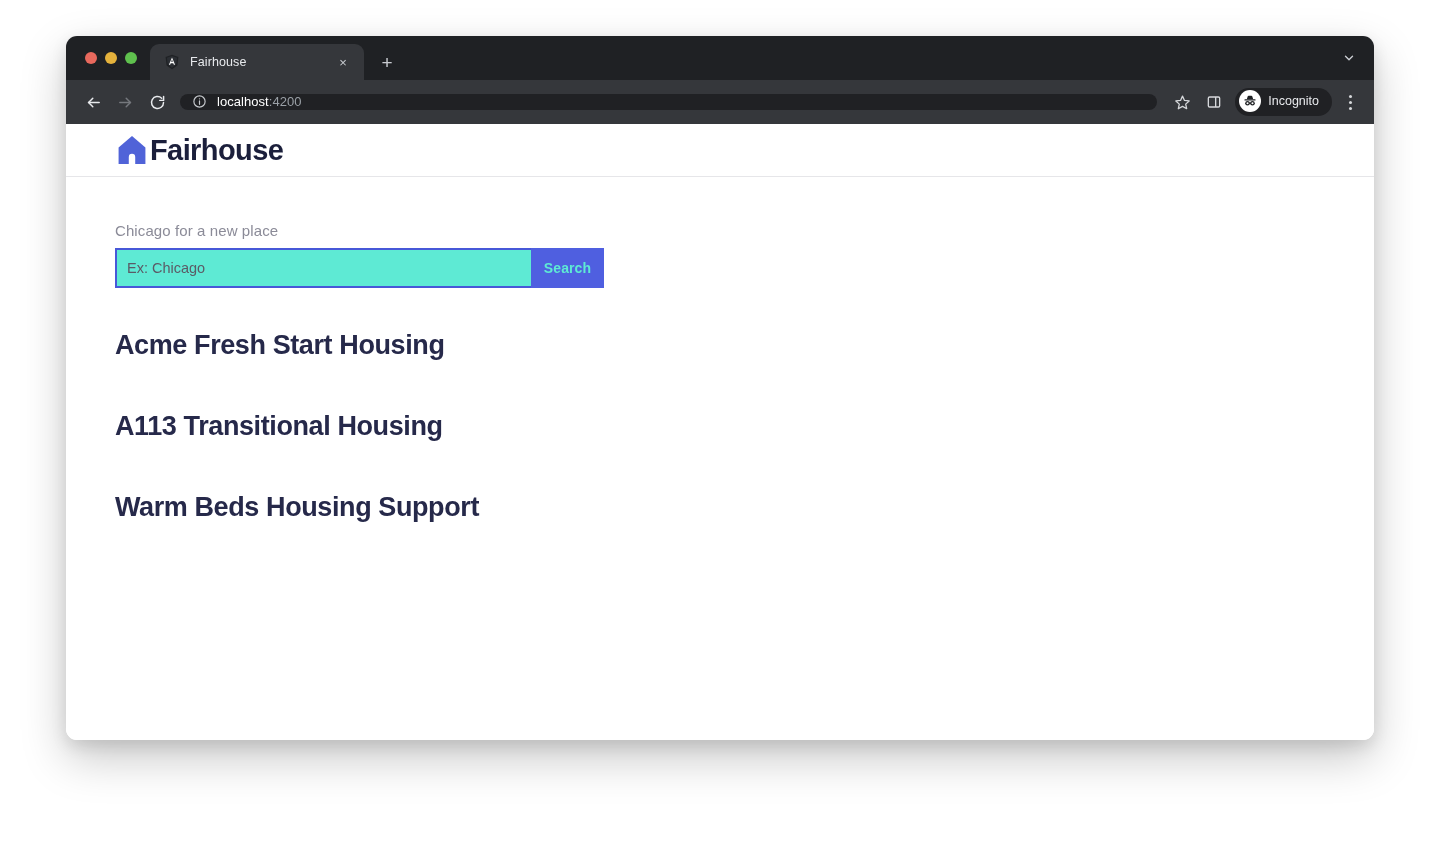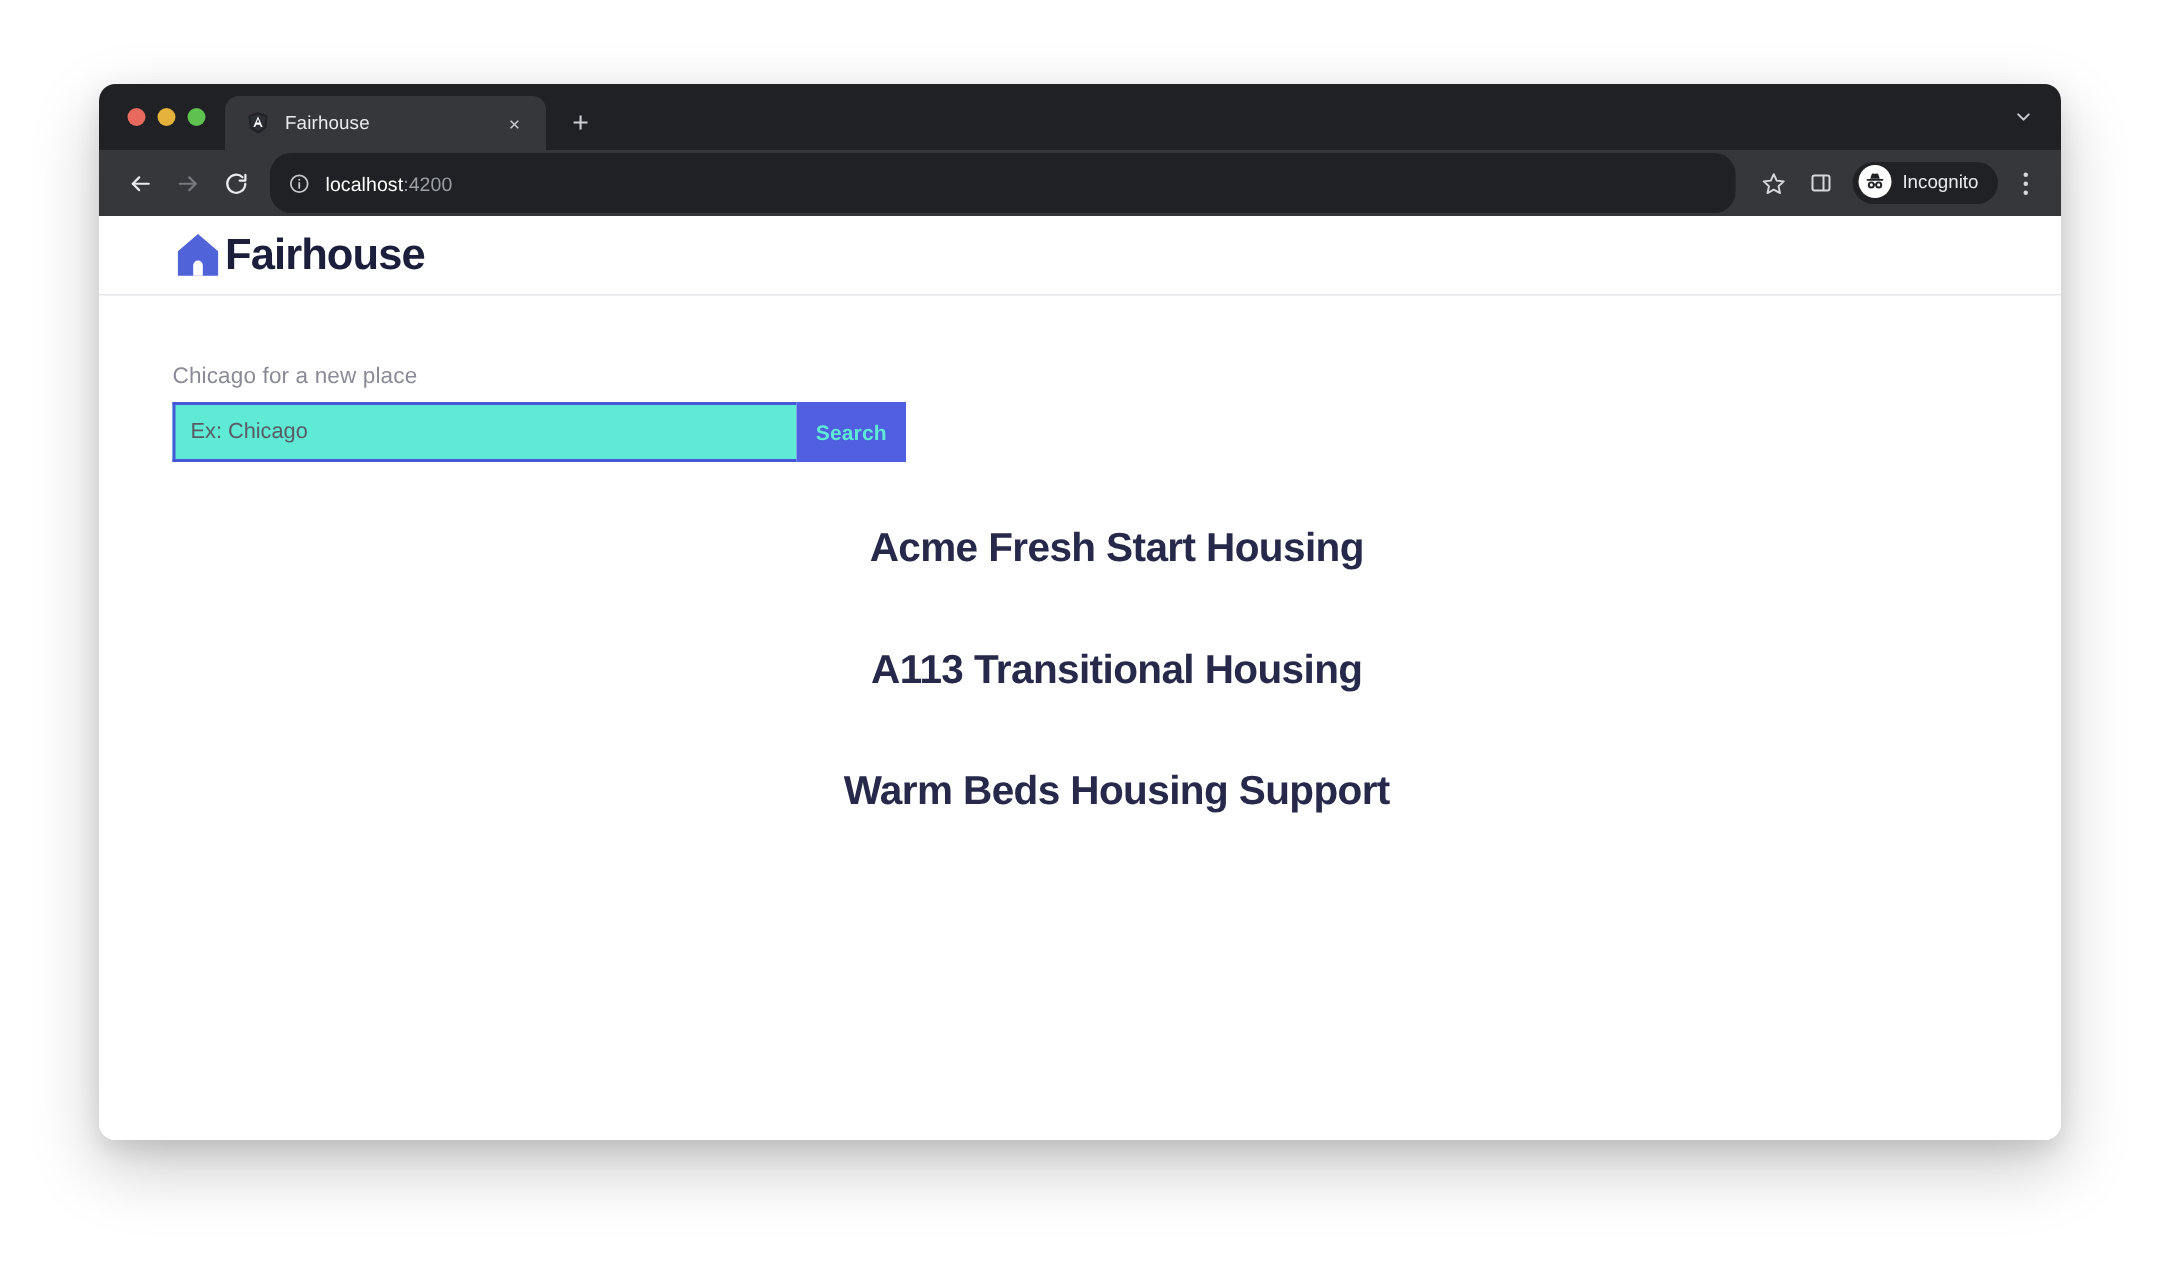--- a/index.html
+++ b/index.html
@@ -9,21 +9,21 @@
     height: 845px;
     background: #ffffff;
     font-family: "Liberation Sans", sans-serif;
     overflow: hidden;
   }
 
   
   .browser-window {
     position: absolute;
     left: 66px;
-    top: 56px;
+    top: 36px;
     width: 1308px;
     height: 704px;
     border-radius: 11px;
     background: #ffffff;
     box-shadow: 0 18px 46px rgba(0,0,0,0.22),
                 0 6px 16px rgba(0,0,0,0.10);
     overflow: hidden;
     display: flex;
     flex-direction: column;
   }
@@ -122,25 +122,25 @@
   .nav-btn {
     width: 30px; height: 30px;
     border-radius: 50%;
     display: flex; align-items: center; justify-content: center;
     flex: 0 0 30px;
   }
   .nav-btn svg { display: block; }
 
   .omnibox {
     flex: 1 1 auto;
-    height: 40px;
+    height: 16px;
     background: #202124;
     border-radius: 14px;
     display: flex;
-    align-items: center;
+    align-items: flex-start;
     margin: 0 8px 0 6px;
     padding: 0 12px;
     gap: 9px;
     min-width: 0;
   }
   .omnibox-icon { flex: 0 0 16px; display: flex; }
   .omnibox-url {
     font-size: 13px;
     color: #9aa0a6;
     white-space: nowrap;
@@ -272,21 +272,20 @@
   }
 
   .listings { margin-top: 42px; }
   .listing-title {
     font-size: 27px;
     font-weight: 700;
     color: #26294a;
     letter-spacing: -0.4px;
     margin-bottom: 50px;
     line-height: 1.15;
-    text-align: center;
   }
 </style>
 </head>
 <body>
 
 <div class="browser-window">
 
   <div class="tab-strip">
 
     <div class="traffic-lights">

